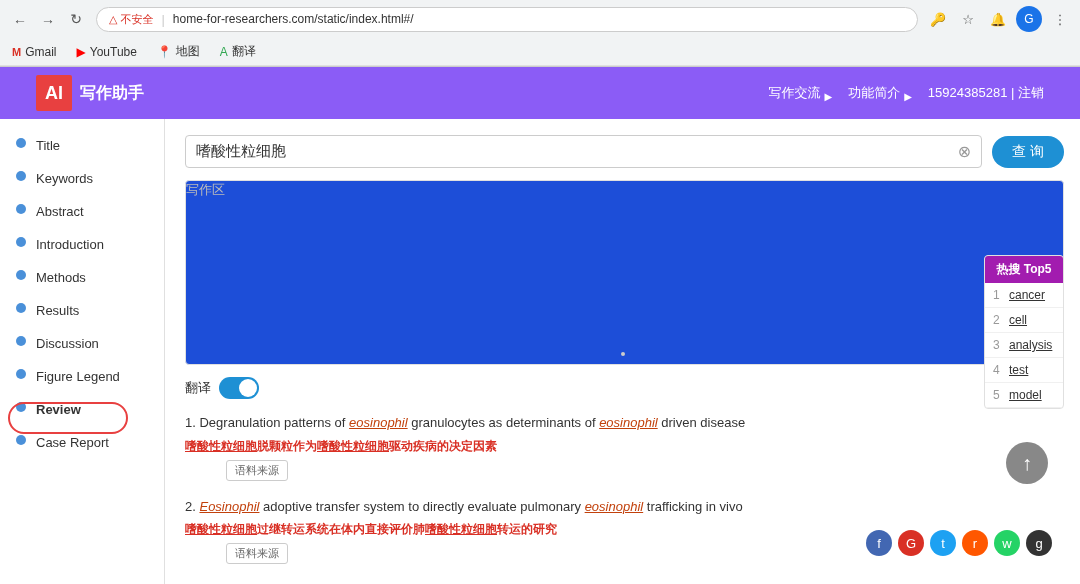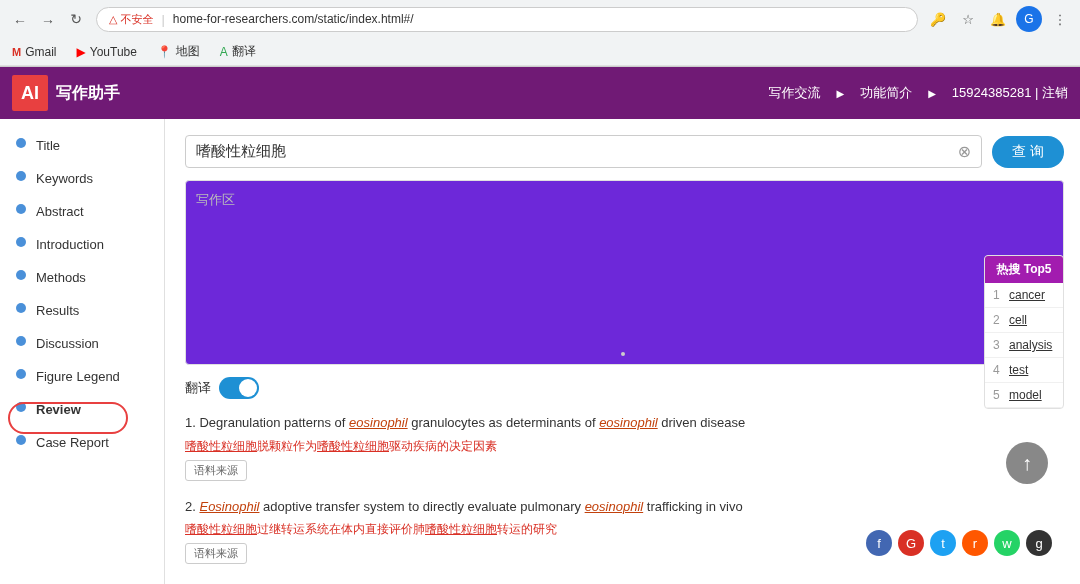--- a/index.html
+++ b/index.html
@@ -107,25 +107,25 @@
     
     .app-container {
       display: flex;
       flex-direction: column;
       height: calc(584px - 58px);
       background: white;
     }
 
     
     .app-header {
-      background: #701a75;
+      background: #8b5cf6;
       display: flex;
       align-items: center;
       justify-content: space-between;
-      padding: 0 12px;
+      padding: 0 36px;
       height: 52px;
       flex-shrink: 0;
     }
     .app-logo {
       display: flex;
       align-items: center;
       gap: 8px;
     }
     .logo-icon {
       width: 36px; height: 36px;
@@ -143,21 +143,21 @@
     }
     .header-nav {
       display: flex;
       align-items: center;
       gap: 16px;
       color: white;
       font-size: 13px;
     }
     .header-nav-item {
       cursor: pointer;
-      display: flex; align-items: center; gap: 16px;
+      display: flex; align-items: flex-end; gap: 4px;
     }
     .header-nav-arrow { font-size: 10px; }
 
     
     .main-content {
       display: flex;
       flex: 1;
       overflow: hidden;
     }
 
@@ -242,22 +242,21 @@
       padding: 7px 20px;
       cursor: pointer;
       font-size: 14px;
     }
 
     
     .writing-area {
       border: 1px solid #e0e0e0;
       border-radius: 4px;
       min-height: 185px;
-      padding: 10px;
-      background: #6d28d9;
+      background: #1d4ed8;
       position: relative;
       margin-bottom: 12px;
     }
     .writing-placeholder {
       color: #bbb;
       font-size: 13px;
     }
     .writing-dot {
       position: absolute;
       bottom: 8px;
@@ -308,33 +307,35 @@
     .result-title em {
       color: #c2410c;
       font-weight: normal;
       text-decoration: underline;
     }
     .result-translation {
       font-size: 12px;
       color: #d93025;
       margin-bottom: 5px;
       line-height: 1.5;
+      font-weight: bold;
     }
     .result-translation u {
       text-decoration: underline;
     }
     .source-badge {
       display: inline-flex;
       align-items: center;
       border: 1px solid #ccc;
       border-radius: 3px;
       padding: 2px 8px;
       font-size: 11px;
       color: #666;
       cursor: pointer;
+      margin-left: 41px;
     }
 
     
     .hot-panel {
       position: absolute;
       right: 0;
       top: 120px;
       width: 80px;
       background: white;
       border: 1px solid #e0e0e0;

